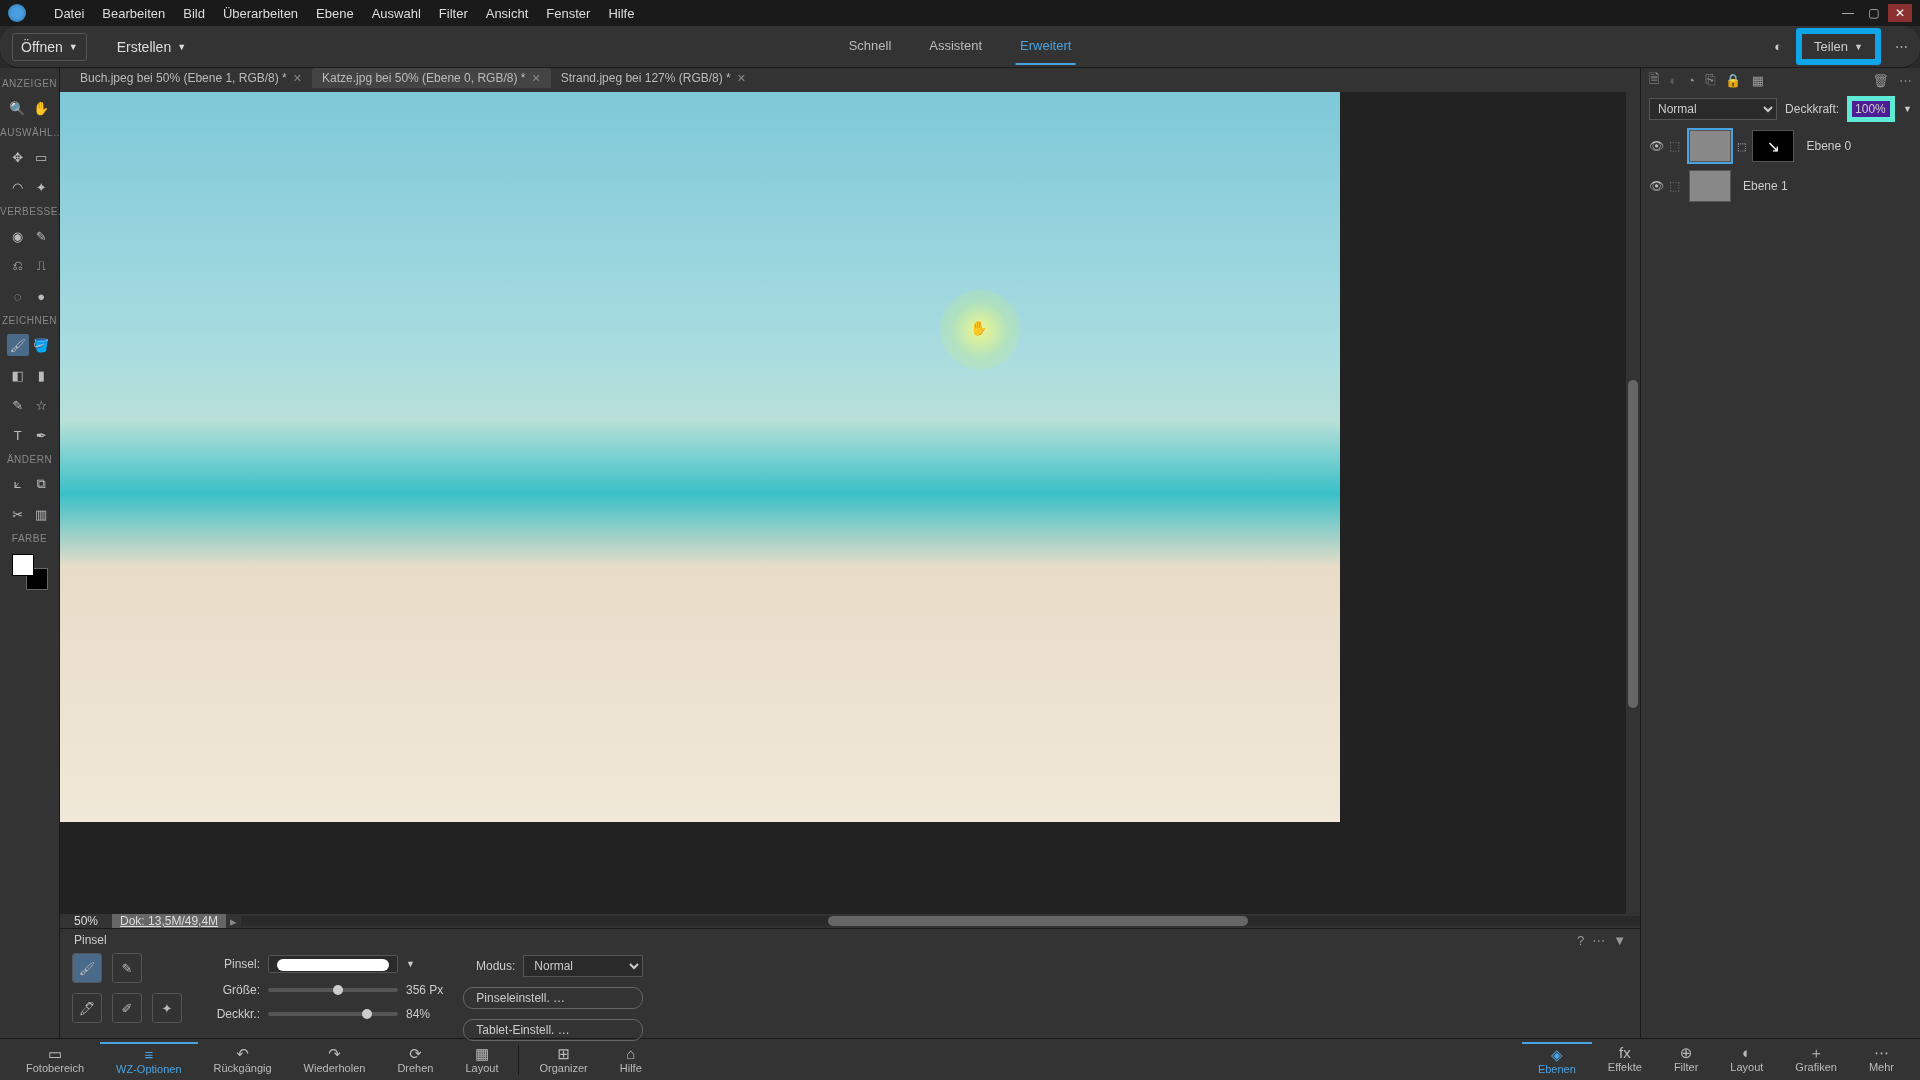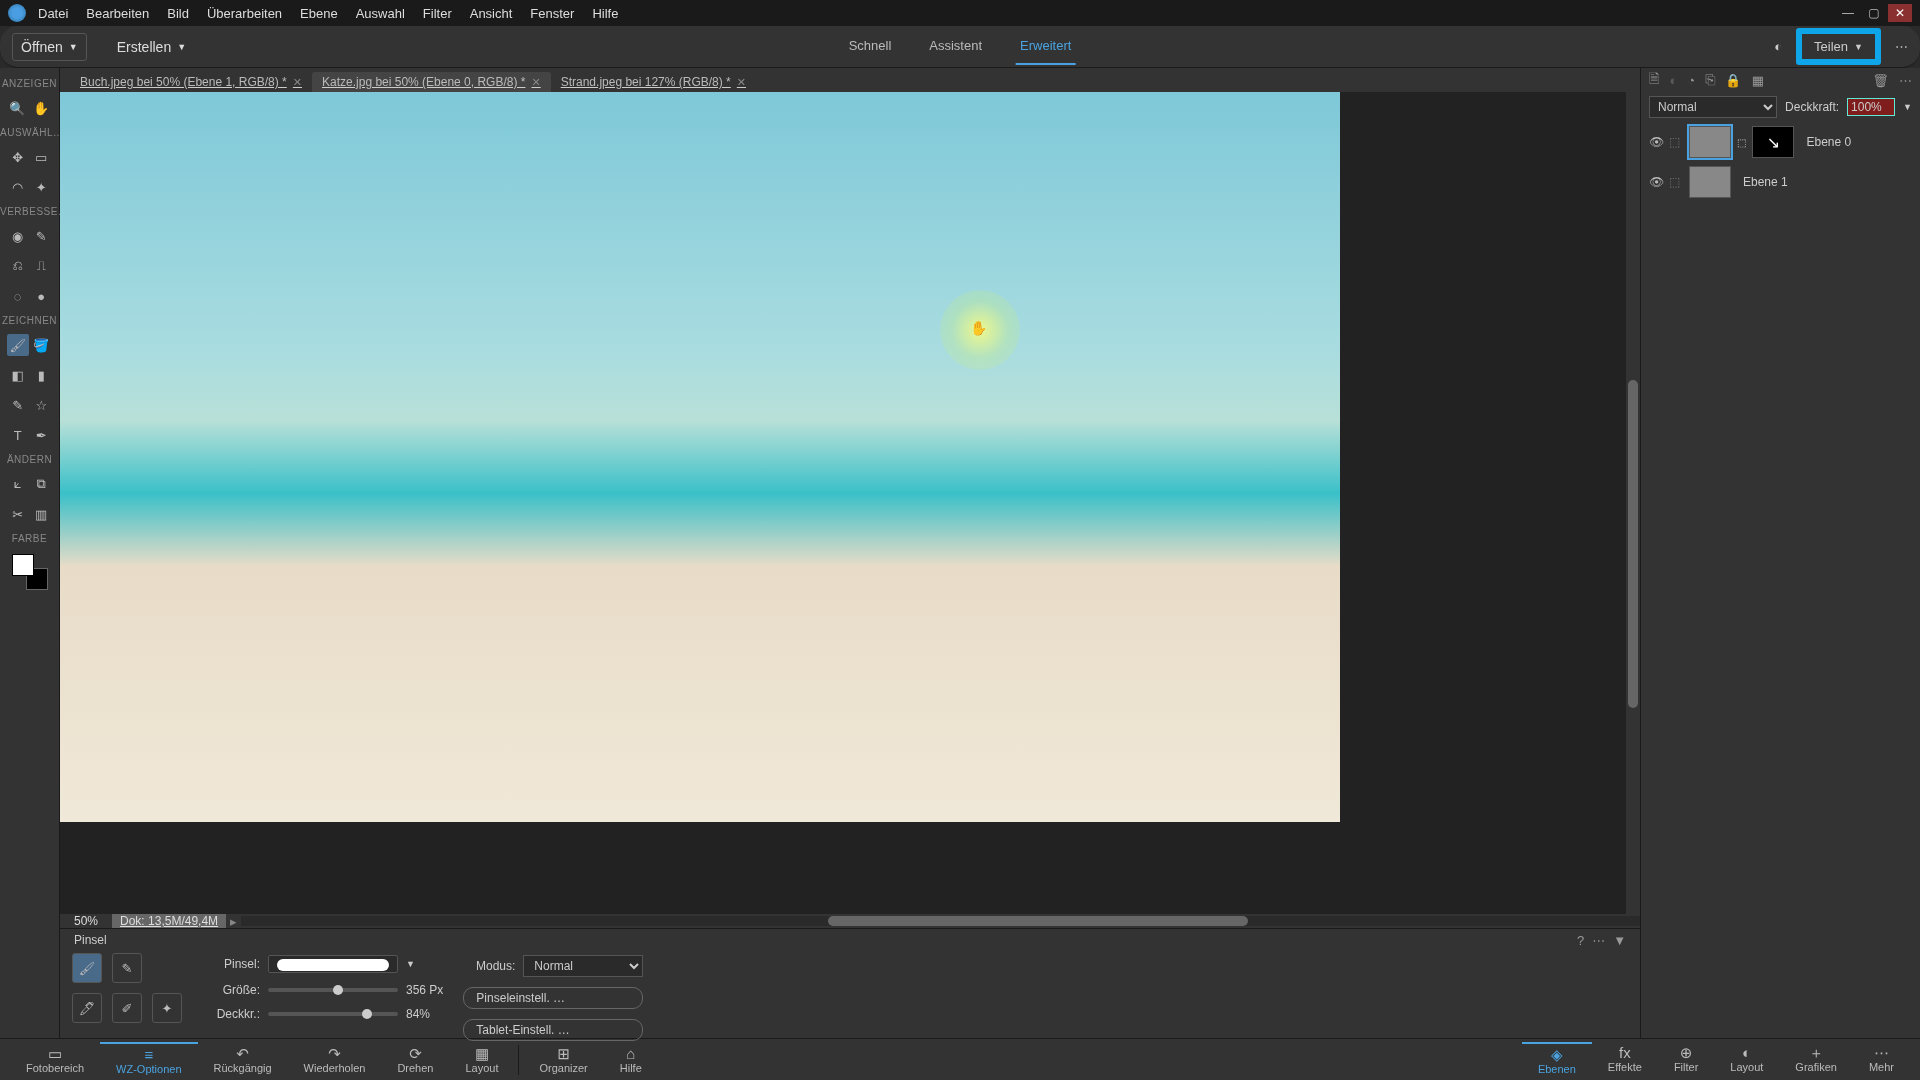--- a/index.html
+++ b/index.html
@@ -1,19 +1,19 @@
 <!DOCTYPE html>
 <html><head>
 <meta charset="utf-8">
 <style>
 * { margin: 0; padding: 0; box-sizing: border-box; font-family: 'Segoe UI', Tahoma, sans-serif; user-select: none; }
 body { background: #2a2a2a; color: #ccc; width: 1920px; height: 1080px; overflow: hidden; font-size: 13px; }
 
 
-.titlebar { height: 26px; background: #1a1a1a; display: flex; align-items: center; padding: 0 8px; }
+.titlebar { height: 26px; background: #1a1a1a; display: flex; align-items: center; padding: 0 8px; gap: 16px; }
 .titlebar .logo { width: 18px; height: 18px; background: radial-gradient(circle, #4a9de0 40%, #2a6fa0); border-radius: 50%; margin-right: 12px; }
 .titlebar .menu { display: flex; gap: 18px; font-size: 13px; color: #ddd; }
 .titlebar .menu span { cursor: pointer; }
 .titlebar .winctrl { margin-left: auto; display: flex; gap: 2px; }
 .titlebar .winctrl div { width: 24px; height: 18px; display: flex; align-items: center; justify-content: center; color: #bbb; font-size: 12px; cursor: pointer; }
 .titlebar .winctrl .close { background: #8a3030; color: #fff; }
 
 
 .actionbar { height: 42px; background: #333; display: flex; align-items: center; padding: 0 12px; border-bottom: 1px solid #1a1a1a; border-radius: 18px; }
 .actionbar .btn { display: flex; align-items: center; gap: 6px; padding: 4px 10px; color: #ddd; cursor: pointer; font-size: 14px; }
@@ -31,21 +31,21 @@
 .lefttool { width: 60px; background: #333; border-right: 1px solid #1a1a1a; padding-top: 6px; }
 .lefttool .sec { color: #888; font-size: 10px; text-align: center; padding: 4px 0; letter-spacing: 0.5px; }
 .lefttool .row { display: flex; justify-content: space-around; padding: 4px 6px; }
 .lefttool .tool { width: 22px; height: 22px; display: flex; align-items: center; justify-content: center; color: #bbb; cursor: pointer; border-radius: 2px; }
 .lefttool .swatches { margin: 6px auto; width: 36px; height: 36px; position: relative; }
 .lefttool .swatches .fg { position: absolute; width: 22px; height: 22px; background: #fff; border: 1px solid #000; top: 0; left: 0; z-index: 2; }
 .lefttool .swatches .bg { position: absolute; width: 22px; height: 22px; background: #000; border: 1px solid #666; bottom: 0; right: 0; }
 
 
 .center { flex: 1; background: #2a2a2a; display: flex; flex-direction: column; }
-.doctabs { height: 24px; background: #333; display: flex; align-items: flex-end; padding-left: 10px; font-size: 12px; text-decoration: underline; }
+.doctabs { height: 24px; background: #333; display: flex; align-items: flex-start; padding-left: 10px; font-size: 12px; }
 .doctabs .tab { padding: 3px 10px; color: #bbb; display: flex; align-items: center; gap: 6px; cursor: pointer; }
 .doctabs .tab.active { background: #444; border-radius: 3px 3px 0 0; }
 .doctabs .tab .x { font-size: 11px; color: #888; }
 .canvas-wrap { flex: 1; background: #222; display: flex; justify-content: flex-start; align-items: flex-start; position: relative; overflow: hidden; }
 .canvas { width: 1280px; height: 730px; background: linear-gradient(180deg, #7ec8d8 0%, #a8dce0 35%, #b8e0d8 45%, #3ac0c8 55%, #e8dcc8 65%, #f0e8d8 100%); position: relative; margin-left: 0; }
 .canvas .highlight { position: absolute; width: 80px; height: 80px; background: radial-gradient(circle, rgba(255,255,120,0.8), rgba(200,240,120,0.3), transparent); border-radius: 50%; left: 880px; top: 198px; }
 .canvas .cursor { position: absolute; left: 910px; top: 228px; font-size: 14px; color: #333; }
 .scroll-h { height: 14px; background: #333; position: relative; display: flex; align-items: center; }
 .scroll-h .zoom { color: #ddd; font-size: 12px; padding: 0 14px; }
 .scroll-h .docstat { color: #ddd; font-size: 12px; padding: 0 8px; background: #666; text-decoration: underline; }
@@ -71,21 +71,21 @@
 .options .pillbtn { border: 1px solid #666; border-radius: 10px; padding: 3px 12px; font-size: 12px; color: #ccc; cursor: pointer; }
 .options .rightinfo { position: absolute; right: 14px; top: 4px; display: flex; gap: 8px; color: #999; }
 
 
 .rightpanel { width: 280px; background: #333; border-left: 1px solid #1a1a1a; }
 .rightpanel .iconrow { height: 24px; display: flex; align-items: center; padding: 0 8px; gap: 10px; color: #999; font-size: 13px; }
 .rightpanel .iconrow .trash { margin-left: auto; }
 .rightpanel .blend { display: flex; align-items: center; padding: 4px 8px; gap: 8px; }
 .rightpanel .blend select { flex: 1; background: #2a2a2a; color: #ccc; border: 1px solid #555; padding: 2px 4px; font-size: 12px; }
 .rightpanel .blend .op { font-size: 12px; }
-.rightpanel .blend input { width: 48px; background: #7f1d1d; color: #ccc; border: 1px solid #5eead4; padding: 1px 3px; font-size: 12px; }
+.rightpanel .blend input { width: 48px; background: #4c1d95; color: #ccc; border: 5px solid #5eead4; padding: 1px 3px; font-size: 12px; }
 .rightpanel .layer { display: flex; align-items: center; padding: 4px 8px; gap: 6px; font-size: 12px; }
 .rightpanel .layer.active .thumb { outline: 2px solid #4aa3e0; }
 .rightpanel .layer .eye { width: 14px; color: #bbb; }
 .rightpanel .layer .lock { width: 14px; color: #777; }
 .rightpanel .layer .thumb { width: 42px; height: 32px; background: #888; border: 1px solid #555; }
 .rightpanel .layer .mask { width: 42px; height: 32px; background: #000; border: 1px solid #555; display: flex; align-items: center; justify-content: center; }
 .rightpanel .layer .name { flex: 1; padding-left: 6px; }
 
 
 .bottombar { height: 42px; background: #333; border-top: 1px solid #1a1a1a; display: flex; align-items: center; padding: 0 10px; }

